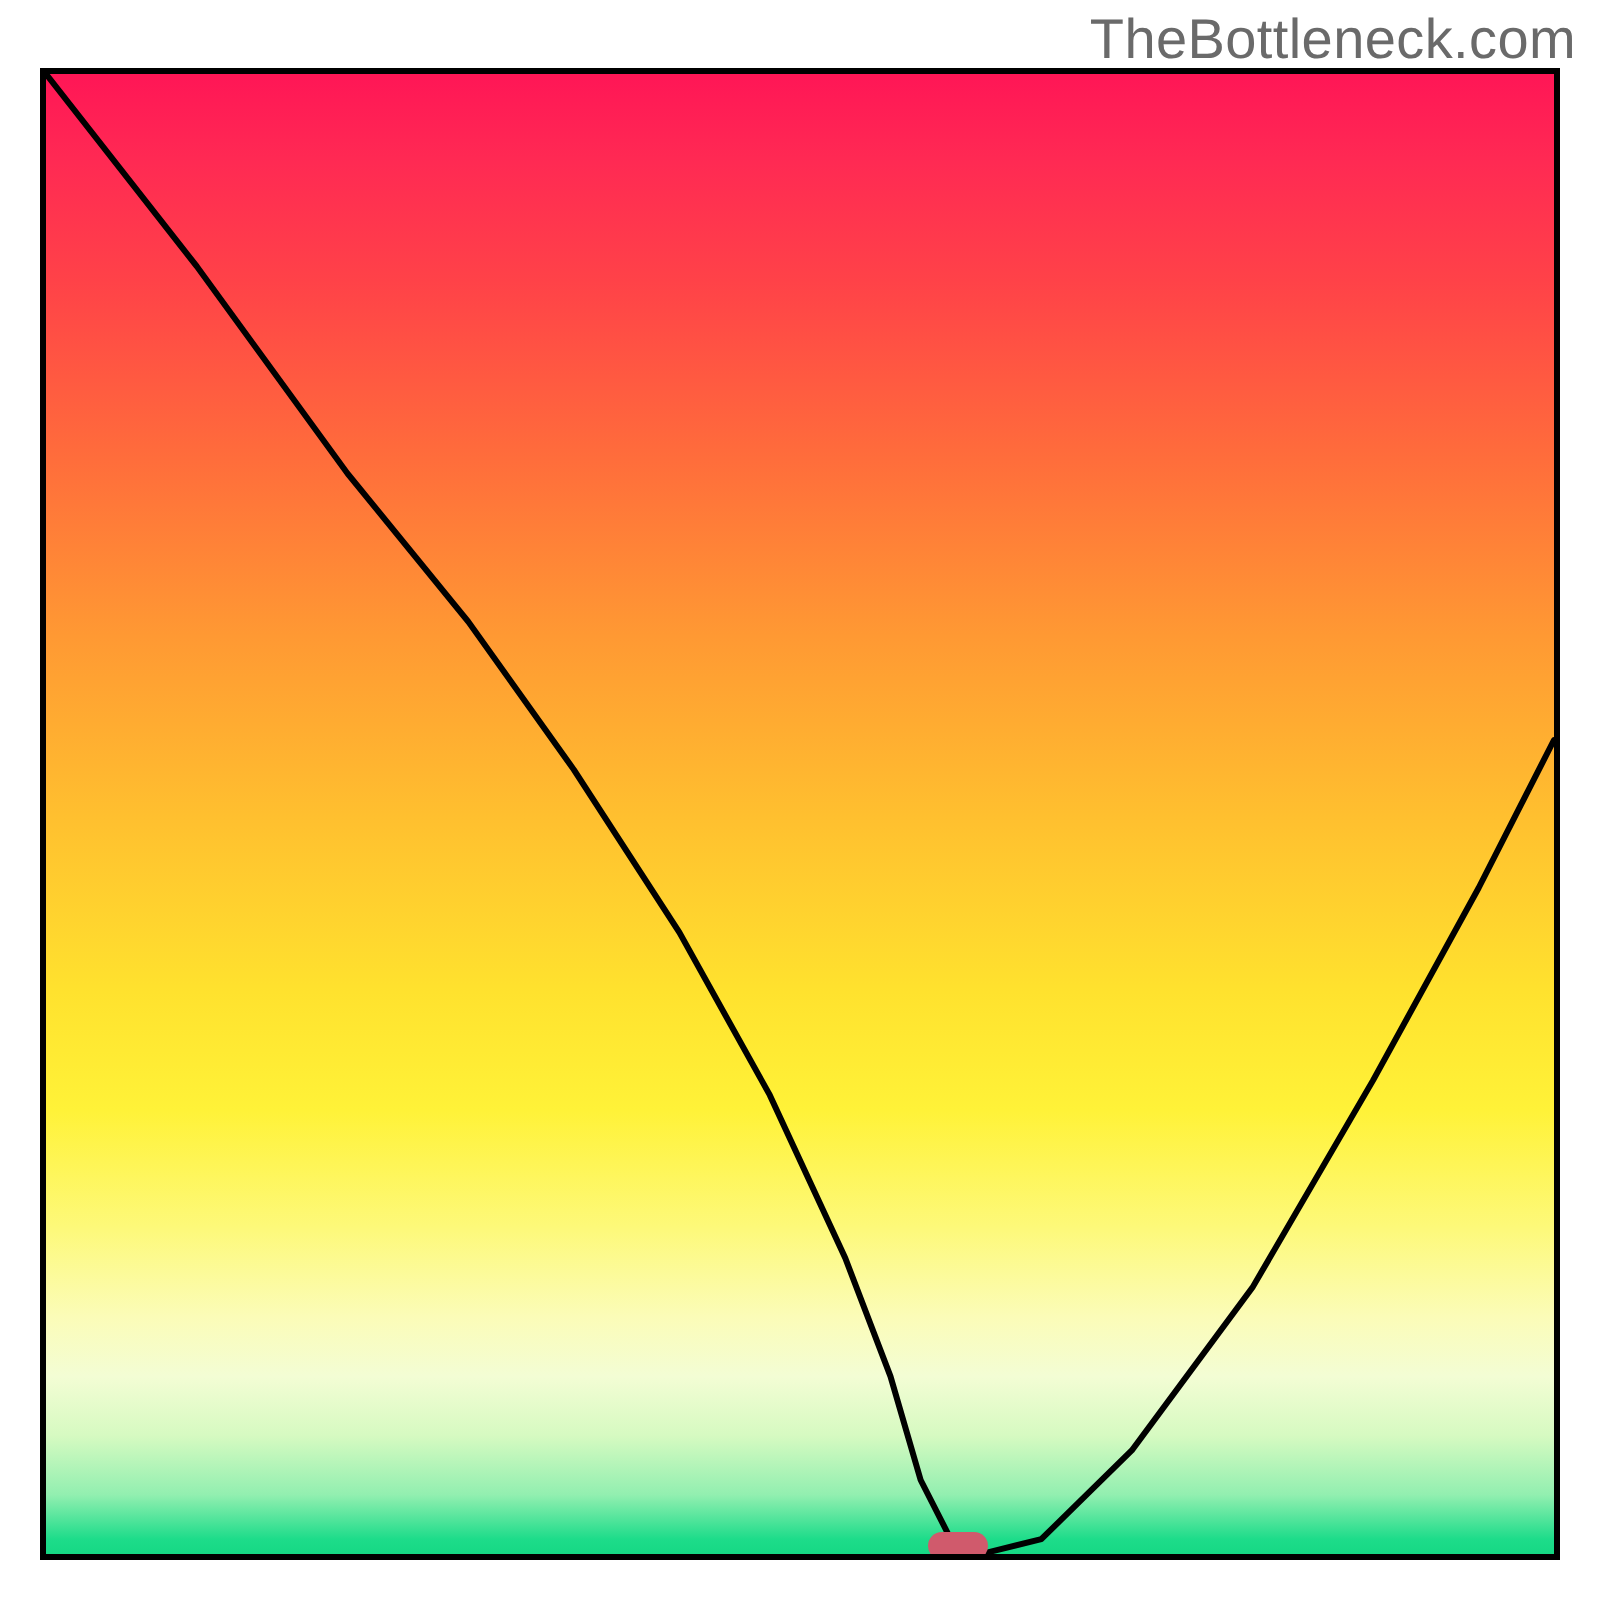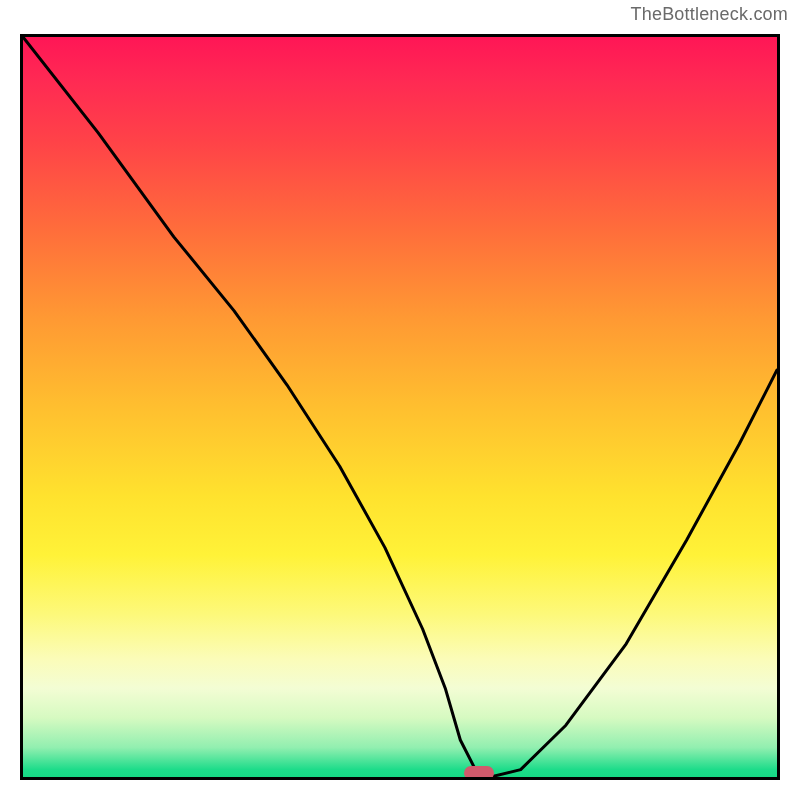--- a/index.html
+++ b/index.html
@@ -13,21 +13,21 @@
   }
   .frame {
     position: relative;
     width: 800px;
     height: 800px;
   }
   .watermark {
     position: absolute;
     top: 4px;
     right: 12px;
-    font-size: 18px;
+    font-size: 28px;
     font-weight: 500;
     color: #6a6a6a;
     letter-spacing: 0.2px;
     z-index: 10;
   }
   .plot-box {
     position: absolute;
     left: 20px;
     right: 20px;
     bottom: 20px;

